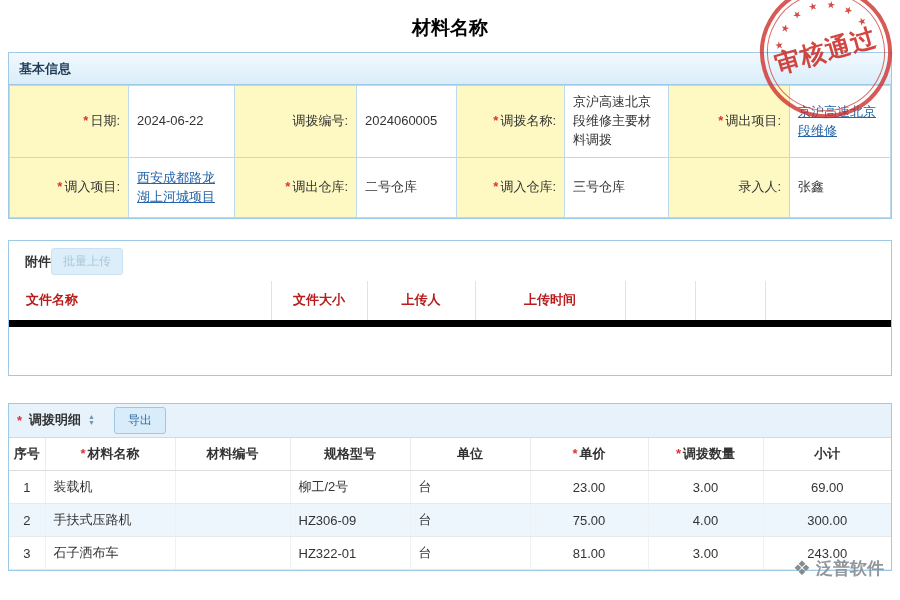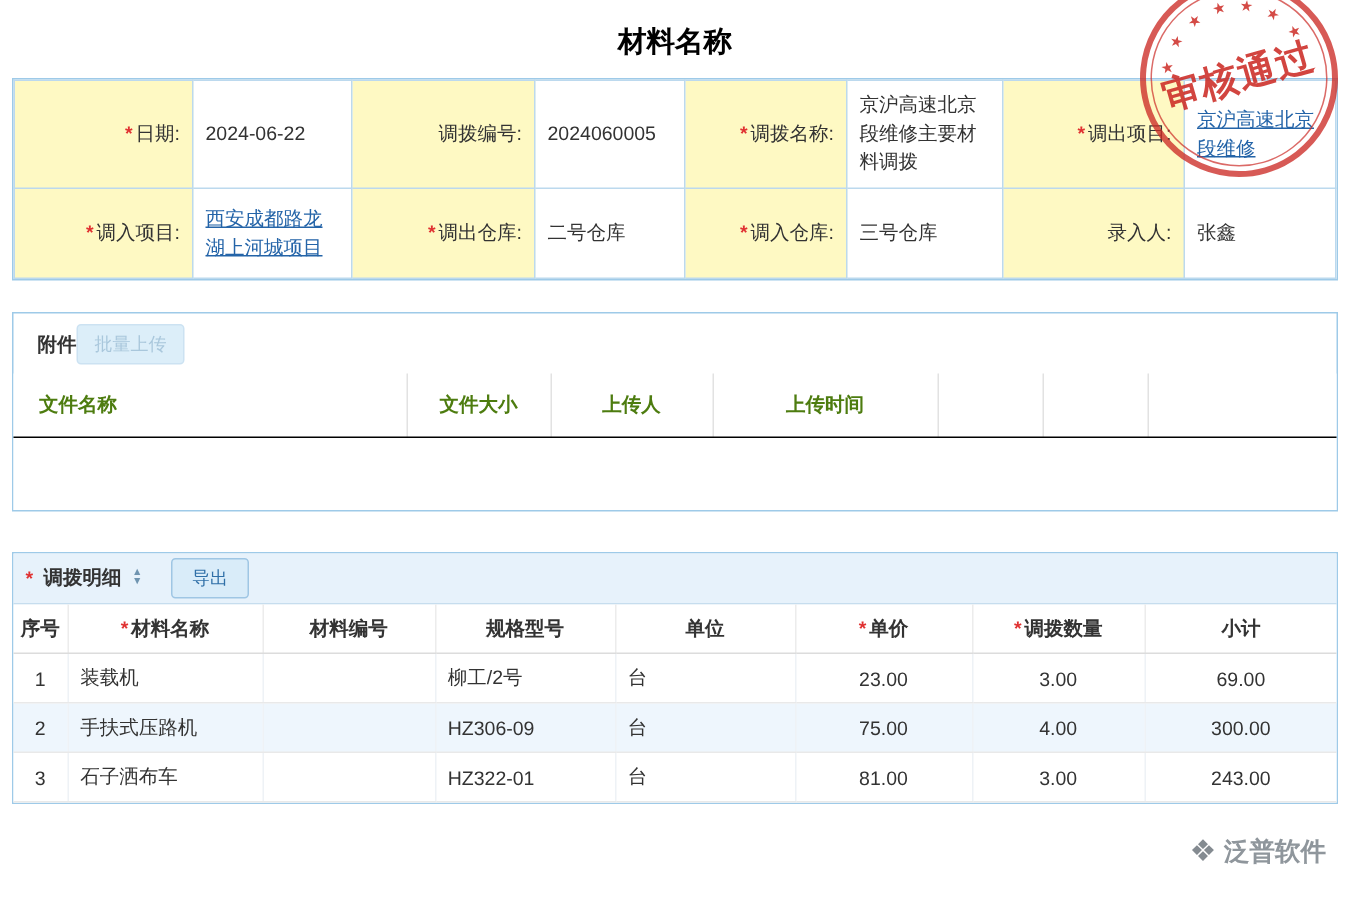--- a/index.html
+++ b/index.html
@@ -56,24 +56,24 @@
   }
   .attach-title { font-weight: bold; color: #333; }
   .upload-btn {
     background: #dceef9; color: #a9c7dc;
     border: 1px solid #cce2f2; border-radius: 3px;
     padding: 4px 11px; font-size: 12px; cursor: pointer;
     font-family: inherit;
   }
   .attach-table { width: 100%; border-collapse: collapse; table-layout: fixed; }
   .attach-table th {
-    height: 42px; font-weight: bold; font-size: 13px; color: #4d7c0f;
+    height: 42px; font-weight: bold; font-size: 13px; color: #b91c1c;
     text-align: center;
     border-right: 1px solid #e2e2e2;
-    border-bottom: 1px solid #000000;
+    border-bottom: 7px solid #000000;
     background: #fff;
   }
   .attach-table th.first { text-align: left; padding-left: 17px; }
   .attach-table th.last { border-right: none; }
   .attach-empty { height: 48px; background: #fff; }
 
   
   .detail-panel { margin-top: 27px; }
   .detail-head {
     height: 34px;
@@ -170,20 +170,21 @@
   <span class="stamp-star st2">★</span>
   <span class="stamp-star st3">★</span>
   <span class="stamp-star st4">★</span>
   <span class="stamp-star st5">★</span>
   <span class="stamp-star st6">★</span>
   <span class="stamp-star st7">★</span>
   <div class="stamp-text">审核通过</div>
 </div>
 
 <div class="panel">
+  <div class="section-head">基本信息</div>
   <table class="info-table">
     <colgroup>
       <col style="width:119px">
         <col style="width:106px">
         <col style="width:122px">
         <col style="width:100px">
       <col style="width:108px">
         <col style="width:104px">
         <col style="width:121px">
         <col>

